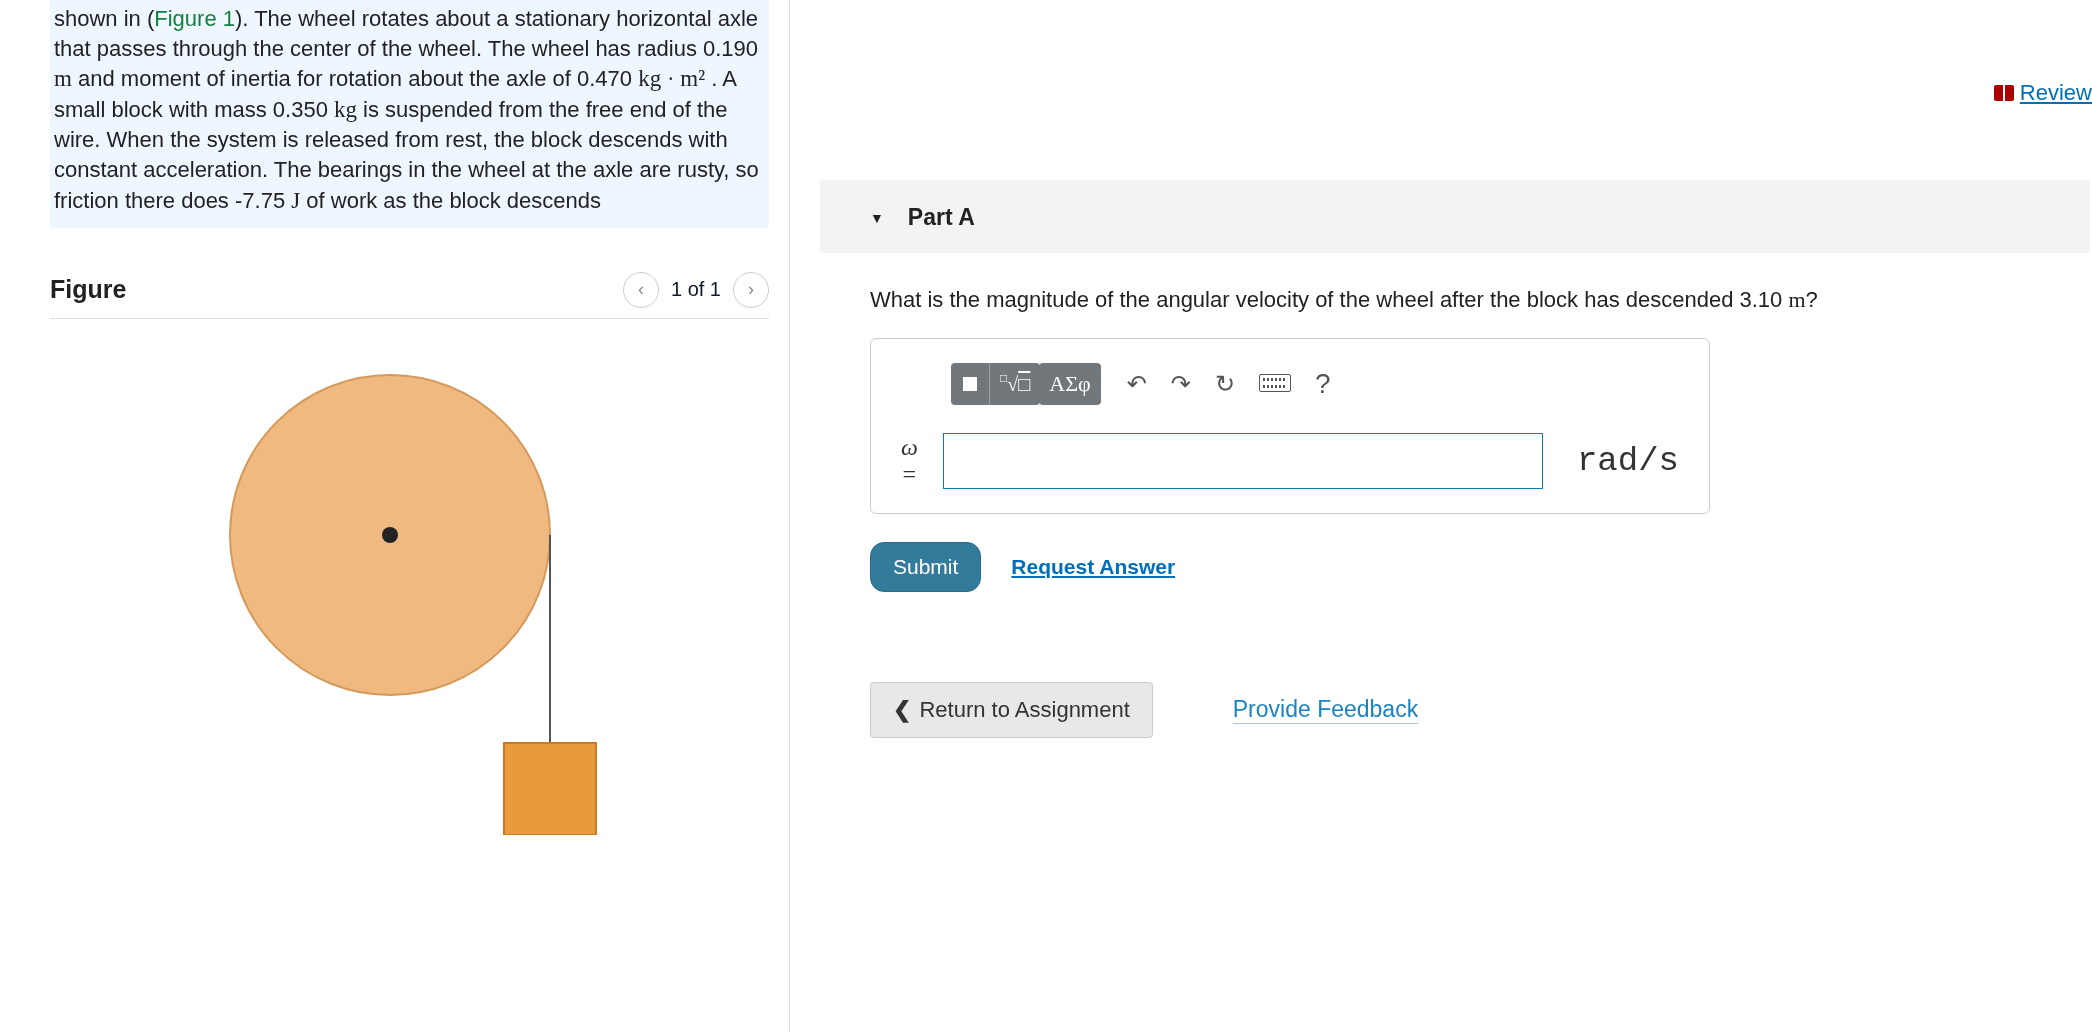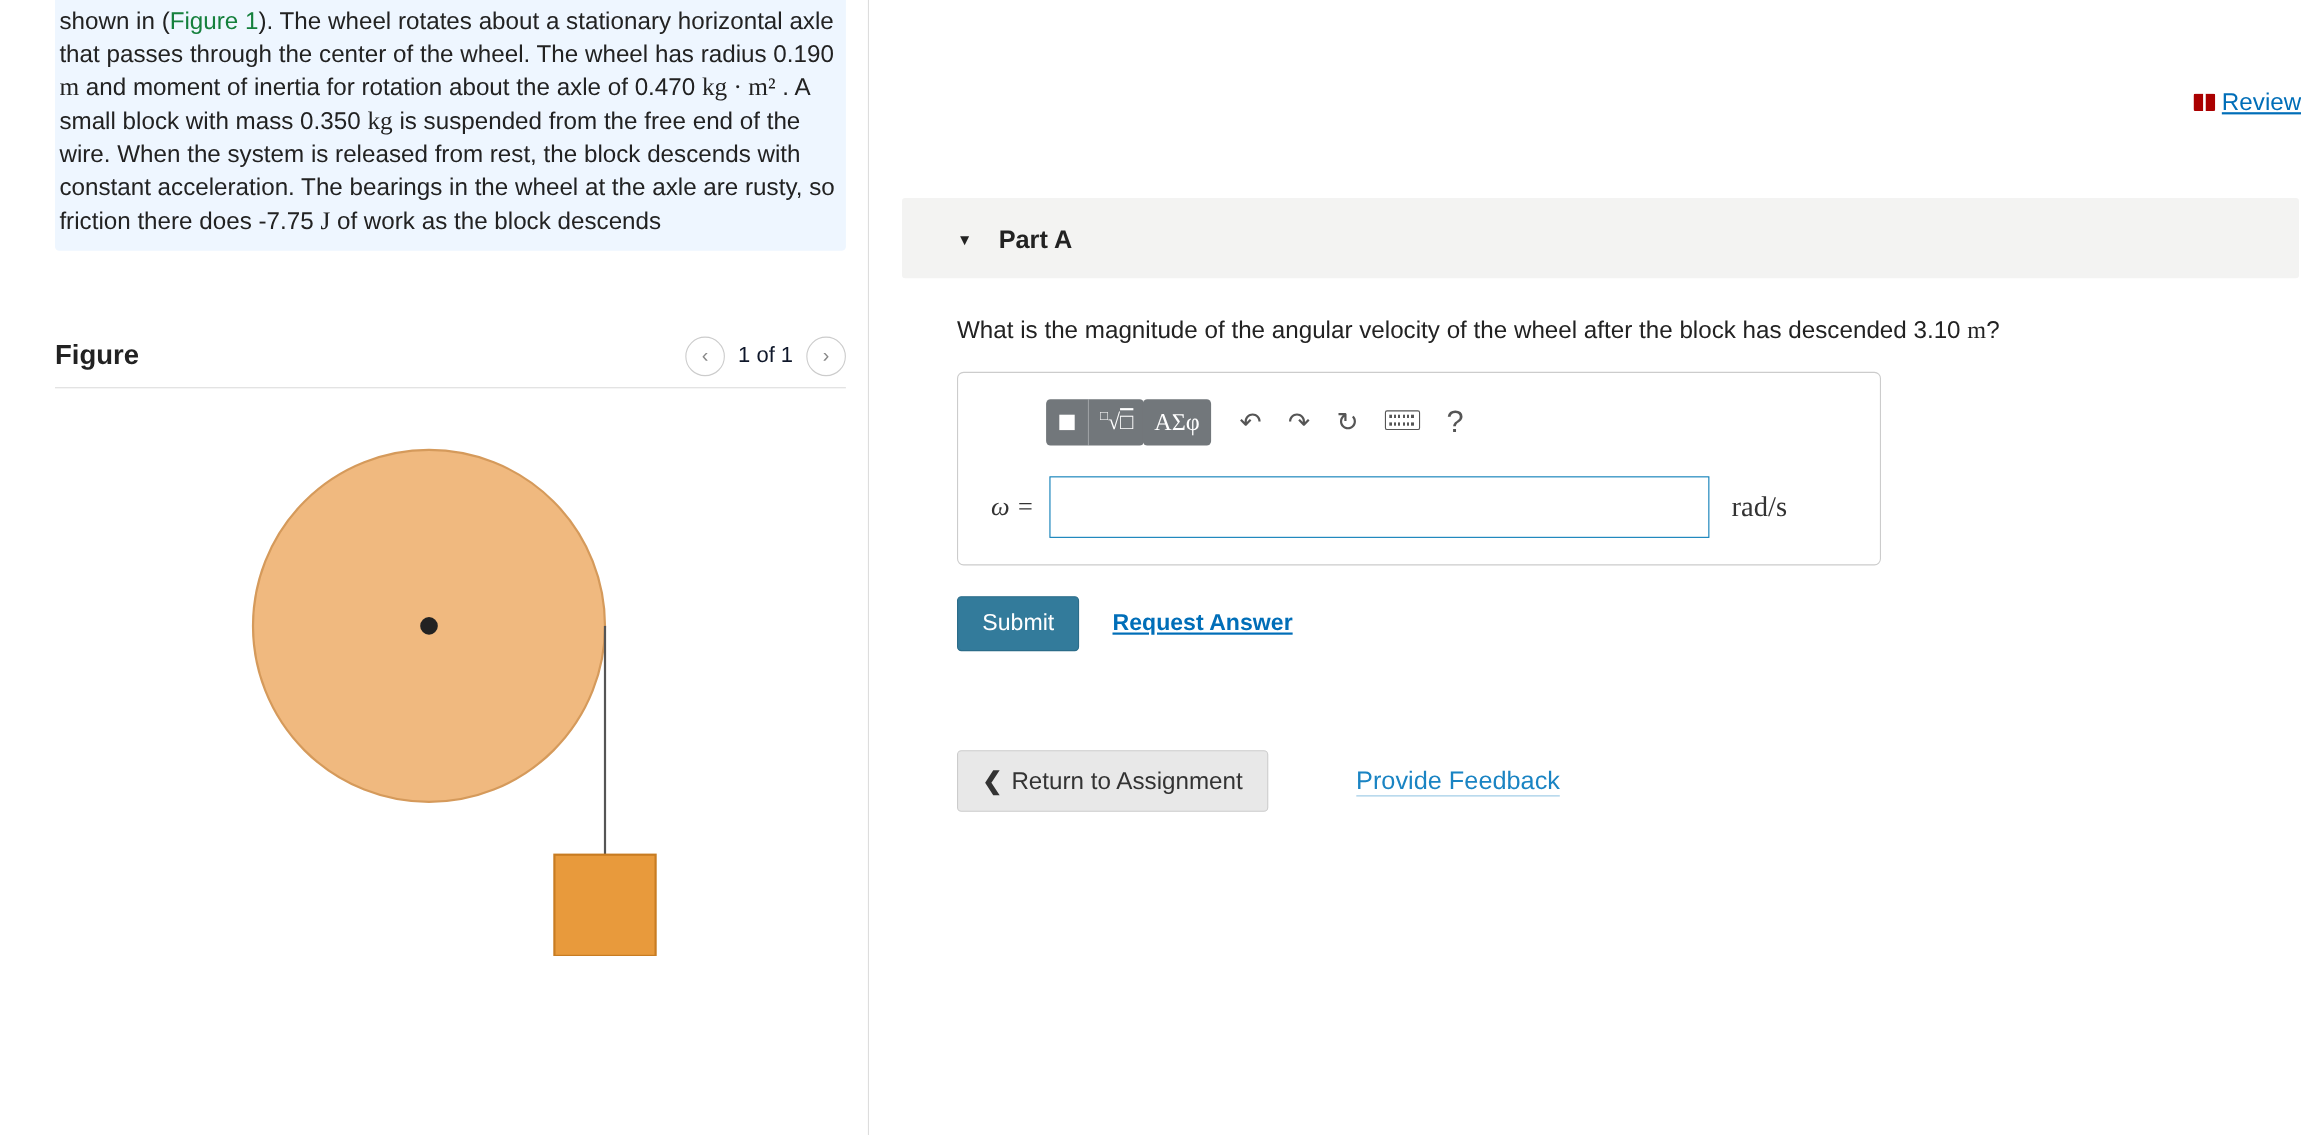--- a/index.html
+++ b/index.html
@@ -27,21 +27,20 @@
     color: #222;
     border-radius: 0 0 4px 4px;
   }
   .intro .fig-link { color: #15803d; text-decoration: none; }
   .intro .unit { font-family: "Times New Roman", serif; font-size: 23px;}
   .figure-header {
     display: flex;
     align-items: center;
     padding: 44px 0 10px 0;
     border-bottom: 1px solid #ddd;
-    margin-top: 34px;
   }
   .figure-header h3 {
     font-weight: bold;
     font-size: 25px;
     color: #222;
     flex: 1;
   }
   .nav-btn {
     width: 36px; height: 36px; border-radius: 50%;
     border: 1px solid #ccc;
@@ -166,35 +165,35 @@
   }
   .answer-input {
     flex: 0 0 600px;
     height: 56px;
     border: 1px solid #0a7db7;
     outline: none;
     padding: 0 10px;
     font-size: 22px;
   }
   .answer-row .unit {
-    font-family: Liberation Serif, serif;
-    font-size: 26px;
-    margin-left: 6px;
+    font-family: Liberation Mono, monospace;
+    font-size: 34px;
+    margin-left: 20px;
   }
   .actions {
     margin-top: 28px;
     display: flex;
     align-items: center;
     gap: 30px;
   }
   .submit-btn {
     background: #337b9b;
     color: #fff;
     border: 1px solid #2b6c89;
-    border-radius: 4px;
+    border-radius: 14px;
     padding: 12px 22px;
     font-size: 21px;
     cursor: pointer;
   }
   .link {
     color: #006eb8;
     font-size: 21px;
     font-weight: bold;
     text-decoration: underline;
     cursor: pointer;

